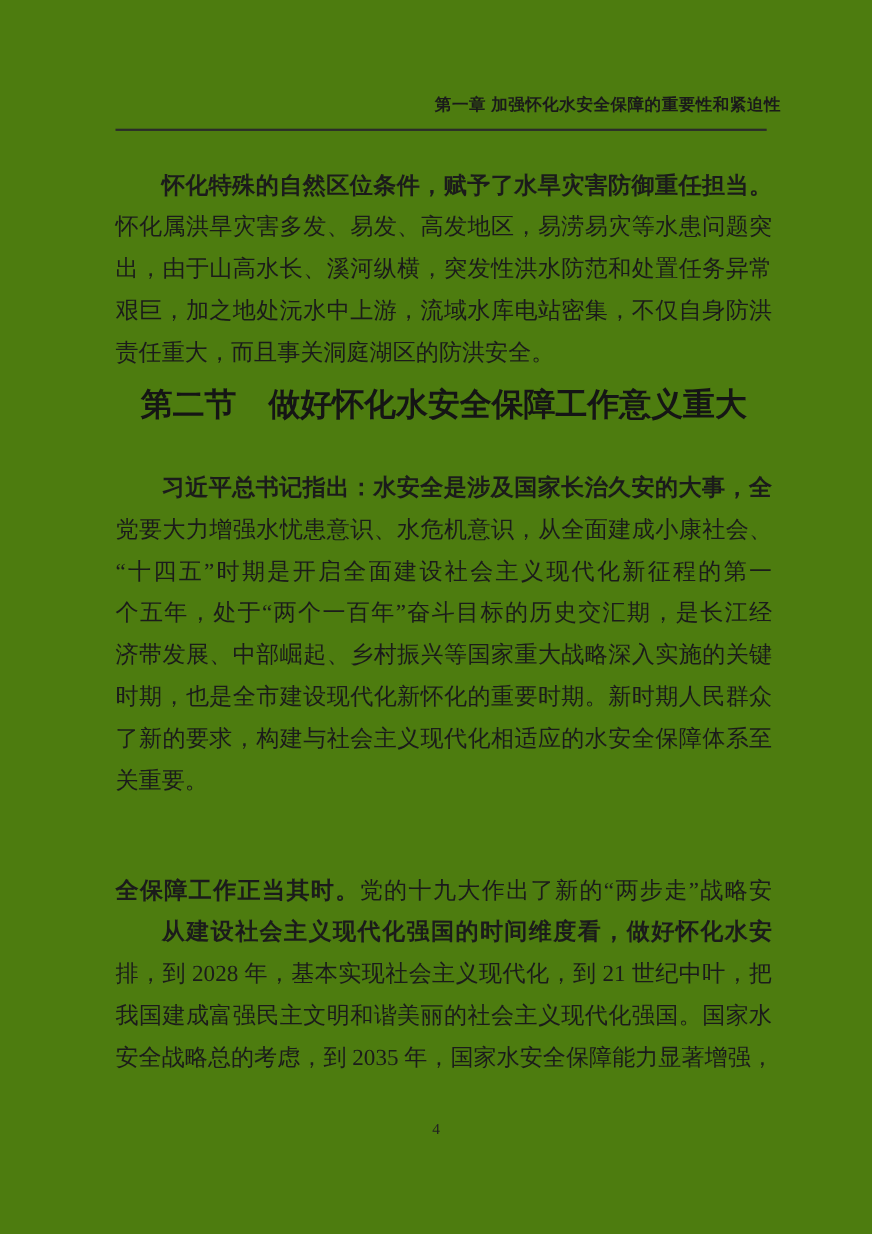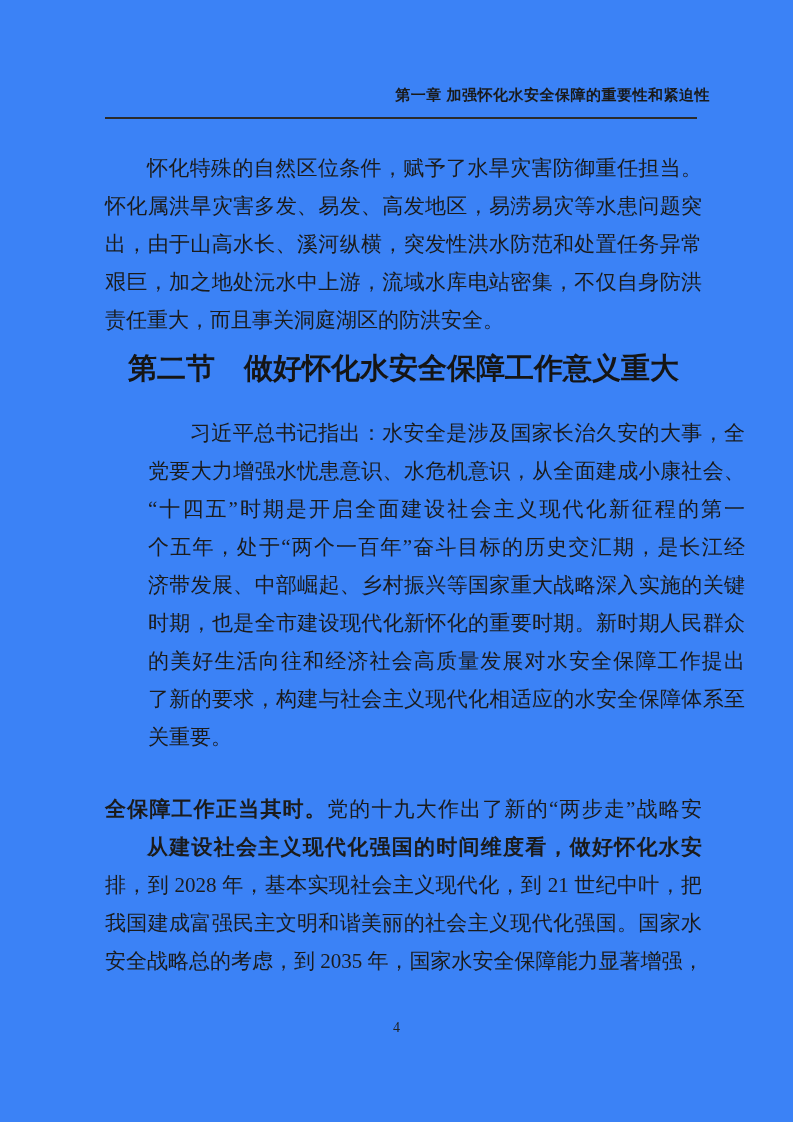--- a/index.html
+++ b/index.html
@@ -1,20 +1,20 @@
 <!DOCTYPE html>
 <html><head>
 <meta charset="utf-8">
 <style>
   html, body { margin: 0; padding: 0; background: #ffffff; }
   .page {
     position: relative;
     width: 793px;
     height: 1122px;
-    background: #3b82f6;
+    background: #4d7c0f;
     font-family: "Liberation Serif", serif;
     color: #1b1b1b;
     overflow: hidden;
   }
   .doc-header {
     position: absolute;
     top: 86px;
     right: 83px;
     font-family: "Liberation Sans", sans-serif;
     font-weight: bold;
@@ -42,35 +42,35 @@
     height: 38px;
     text-align: justify;
     text-align-last: justify;
     text-justify: inter-character;
     white-space: nowrap;
   }
   .line.last {
     text-align: center;
     text-align-last: left;
   }
-  .line.indent { text-indent: 42px; }
+  .line.indent { text-indent: 42px; font-weight: bold; }
   .bold { font-weight: bold; }
   #para1 { top: 149px; }
   .section-heading {
     position: absolute;
     left: 105px;
     width: 597px;
     top: 352px;
     text-align: center;
     font-size: 29px;
     font-weight: bold;
     line-height: 32px;
     color: #151515;
   }
-  #para2 { top: 414px; margin-left: 43px; }
+  #para2 { top: 424px; }
   #para3 { top: 790px; }
   .page-number {
     position: absolute;
     top: 1020px;
     left: 0;
     width: 793px;
     text-align: center;
     font-size: 14px;
     color: #222222;
   }
@@ -93,21 +93,20 @@
 
   <div class="section-heading">第二节　做好怀化水安全保障工作意义重大</div>
 
   <div class="para" id="para2">
     <div class="line indent">习近平总书记指出：水安全是涉及国家长治久安的大事，全</div>
     <div class="line">党要大力增强水忧患意识、水危机意识，从全面建成小康社会、</div>
     <div class="line">“十四五”时期是开启全面建设社会主义现代化新征程的第一</div>
     <div class="line">个五年，处于“两个一百年”奋斗目标的历史交汇期，是长江经</div>
     <div class="line">济带发展、中部崛起、乡村振兴等国家重大战略深入实施的关键</div>
     <div class="line">时期，也是全市建设现代化新怀化的重要时期。新时期人民群众</div>
-    <div class="line">的美好生活向往和经济社会高质量发展对水安全保障工作提出</div>
     <div class="line">了新的要求，构建与社会主义现代化相适应的水安全保障体系至</div>
     <div class="line last">关重要。</div>
   </div>
 
   <div class="para" id="para3">
     <div class="line"><span class="bold">全保障工作正当其时。</span><span>党的十九大作出了新的“两步走”战略安</span></div>
     <div class="line indent bold">从建设社会主义现代化强国的时间维度看，做好怀化水安</div>
     <div class="line">排，到 2028 年，基本实现社会主义现代化，到 21 世纪中叶，把</div>
     <div class="line">我国建成富强民主文明和谐美丽的社会主义现代化强国。国家水</div>
     <div class="line">安全战略总的考虑，到 2035 年，国家水安全保障能力显著增强，</div>

